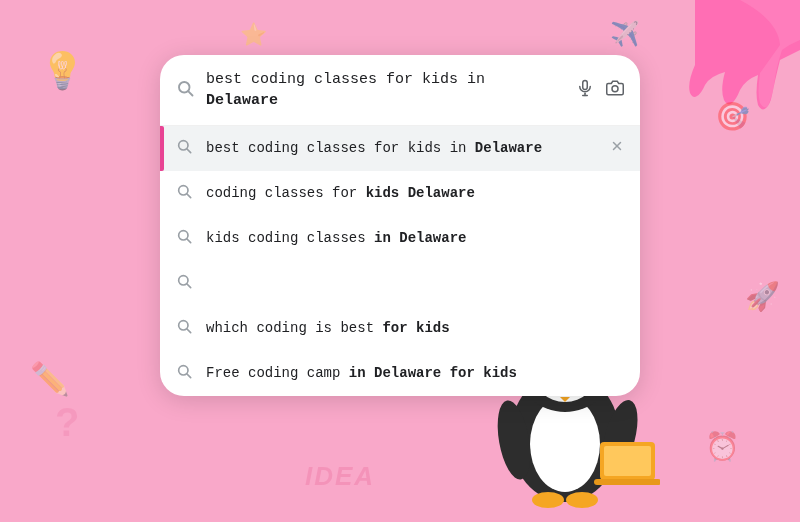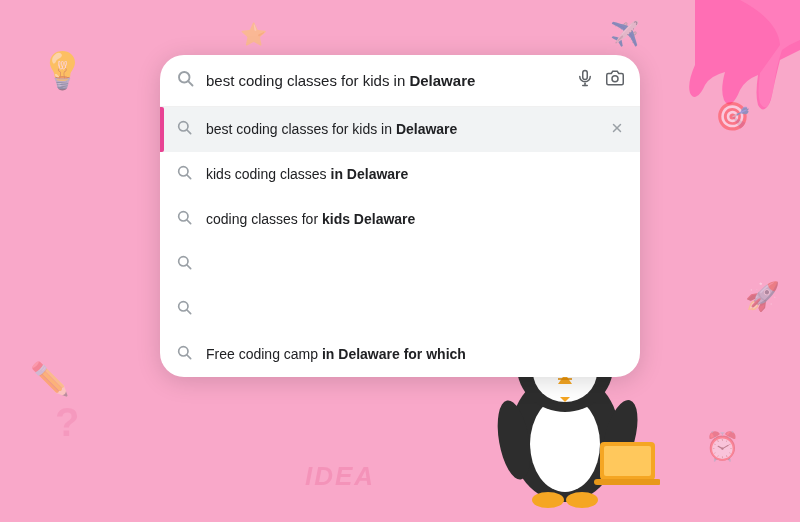--- a/index.html
+++ b/index.html
@@ -32,20 +32,21 @@
     
     .main-content {
       position: relative;
       z-index: 10;
       display: flex;
       align-items: flex-start;
       justify-content: center;
       padding-top: 55px;
       padding-left: 120px;
       padding-right: 120px;
+      font-family: Liberation Mono, monospace;
     }
 
     
     .search-card {
       background: white;
       border-radius: 24px;
       box-shadow: 0 4px 24px rgba(0,0,0,0.15);
       width: 480px;
       overflow: hidden;
       flex-shrink: 0;
@@ -244,64 +245,67 @@
     </div>
 
     <div class="suggestion-row">
       <span class="row-search-icon">
         <svg width="16" height="16" viewBox="0 0 24 24" fill="none" stroke="#9aa0a6" stroke-width="2.5" stroke-linecap="round">
           <circle cx="11" cy="11" r="7"></circle>
           <line x1="16.5" y1="16.5" x2="22" y2="22"></line>
         </svg>
       </span>
       <span class="row-text">
+        coding classes for <span class="bold">kids Delaware</span>
+      </span>
+    </div>
+
+    <div class="suggestion-row">
+      <span class="row-search-icon">
+        <svg width="16" height="16" viewBox="0 0 24 24" fill="none" stroke="#9aa0a6" stroke-width="2.5" stroke-linecap="round">
+          <circle cx="11" cy="11" r="7"></circle>
+          <line x1="16.5" y1="16.5" x2="22" y2="22"></line>
+        </svg>
+      </span>
+      <span class="row-text">
         kids coding classes <span class="bold">in Delaware</span>
       </span>
     </div>
 
     <div class="suggestion-row">
       <span class="row-search-icon">
         <svg width="16" height="16" viewBox="0 0 24 24" fill="none" stroke="#9aa0a6" stroke-width="2.5" stroke-linecap="round">
           <circle cx="11" cy="11" r="7"></circle>
           <line x1="16.5" y1="16.5" x2="22" y2="22"></line>
         </svg>
       </span>
-      <span class="row-text">
-        coding classes for <span class="bold">kids Delaware</span>
-      </span>
-    </div>
-
-    <div class="suggestion-row">
-      <span class="row-search-icon">
-        <svg width="16" height="16" viewBox="0 0 24 24" fill="none" stroke="#9aa0a6" stroke-width="2.5" stroke-linecap="round">
-          <circle cx="11" cy="11" r="7"></circle>
-          <line x1="16.5" y1="16.5" x2="22" y2="22"></line>
-        </svg>
-      </span>
-    </div>
-
-    <div class="suggestion-row">
-      <span class="row-search-icon">
-        <svg width="16" height="16" viewBox="0 0 24 24" fill="none" stroke="#9aa0a6" stroke-width="2.5" stroke-linecap="round">
-          <circle cx="11" cy="11" r="7"></circle>
-          <line x1="16.5" y1="16.5" x2="22" y2="22"></line>
-        </svg>
-      </span>
-    </div>
-
-
-    <div class="suggestion-row">
-      <span class="row-search-icon">
-        <svg width="16" height="16" viewBox="0 0 24 24" fill="none" stroke="#9aa0a6" stroke-width="2.5" stroke-linecap="round">
-          <circle cx="11" cy="11" r="7"></circle>
-          <line x1="16.5" y1="16.5" x2="22" y2="22"></line>
-        </svg>
-      </span>
-      <span class="row-text">
-        Free coding camp <span class="bold">in Delaware for which</span>
+    </div>
+
+    <div class="suggestion-row">
+      <span class="row-search-icon">
+        <svg width="16" height="16" viewBox="0 0 24 24" fill="none" stroke="#9aa0a6" stroke-width="2.5" stroke-linecap="round">
+          <circle cx="11" cy="11" r="7"></circle>
+          <line x1="16.5" y1="16.5" x2="22" y2="22"></line>
+        </svg>
+      </span>
+      <span class="row-text">
+        which coding is best <span class="bold">for kids</span>
+      </span>
+    </div>
+
+
+    <div class="suggestion-row">
+      <span class="row-search-icon">
+        <svg width="16" height="16" viewBox="0 0 24 24" fill="none" stroke="#9aa0a6" stroke-width="2.5" stroke-linecap="round">
+          <circle cx="11" cy="11" r="7"></circle>
+          <line x1="16.5" y1="16.5" x2="22" y2="22"></line>
+        </svg>
+      </span>
+      <span class="row-text">
+        Free coding camp <span class="bold">in Delaware for kids</span>
       </span>
     </div>
 
   </div>
 </div>
 
 <div class="penguin-wrapper">
   <svg width="180" height="230" viewBox="0 0 180 230" fill="none" xmlns="http://www.w3.org/2000/svg">
 
     <ellipse cx="85" cy="155" rx="55" ry="65" fill="#2d2d2d"></ellipse>

